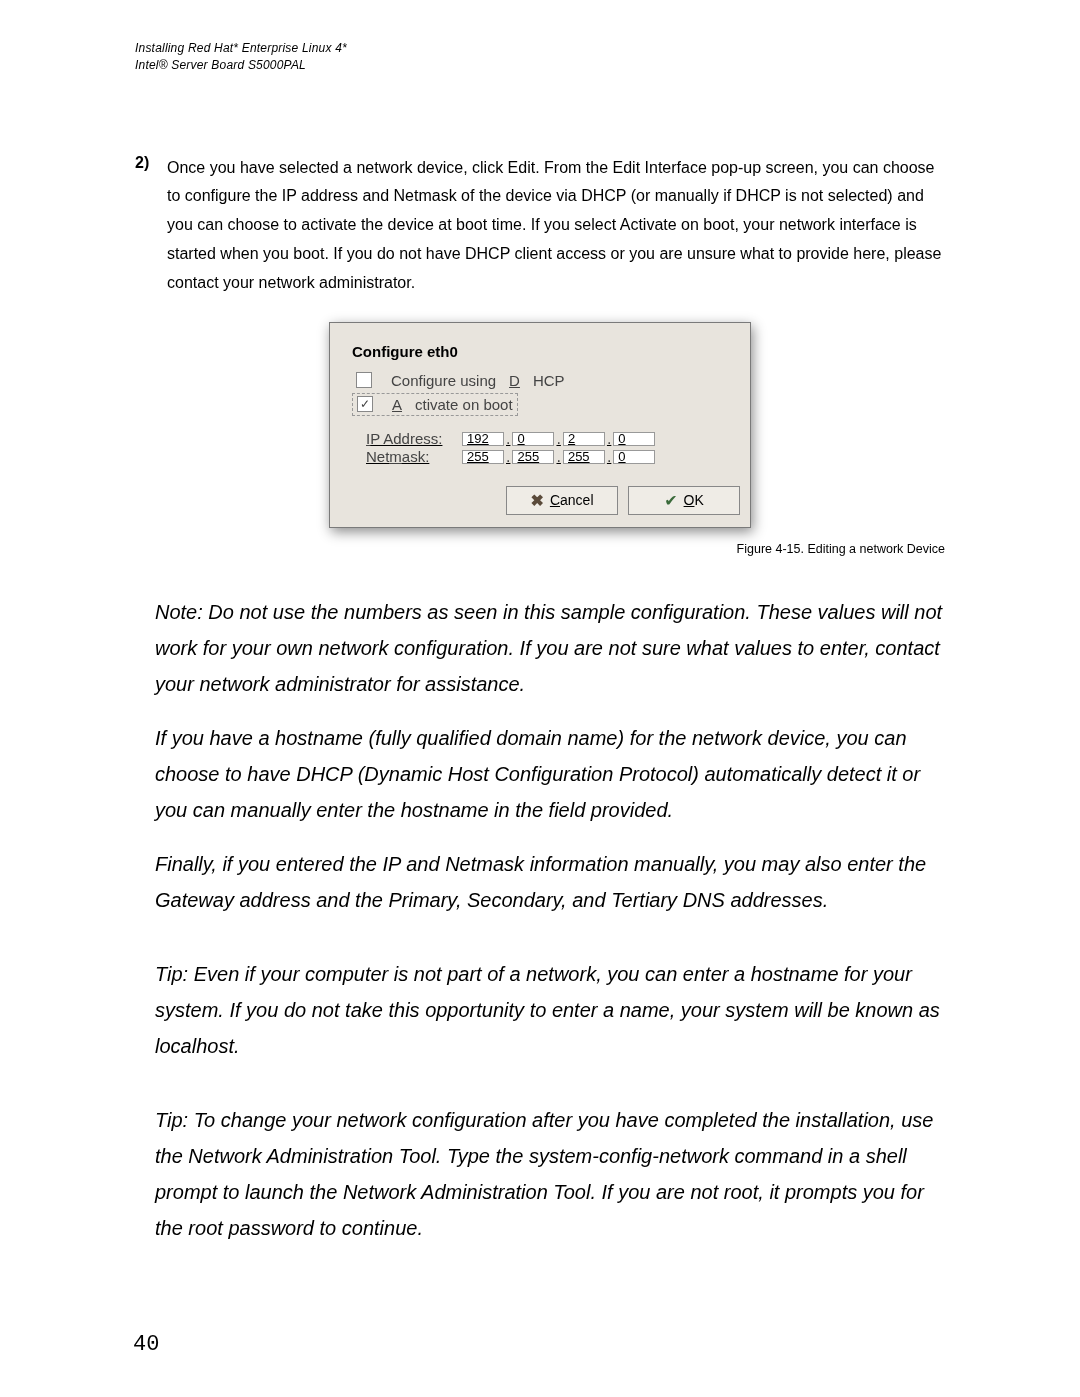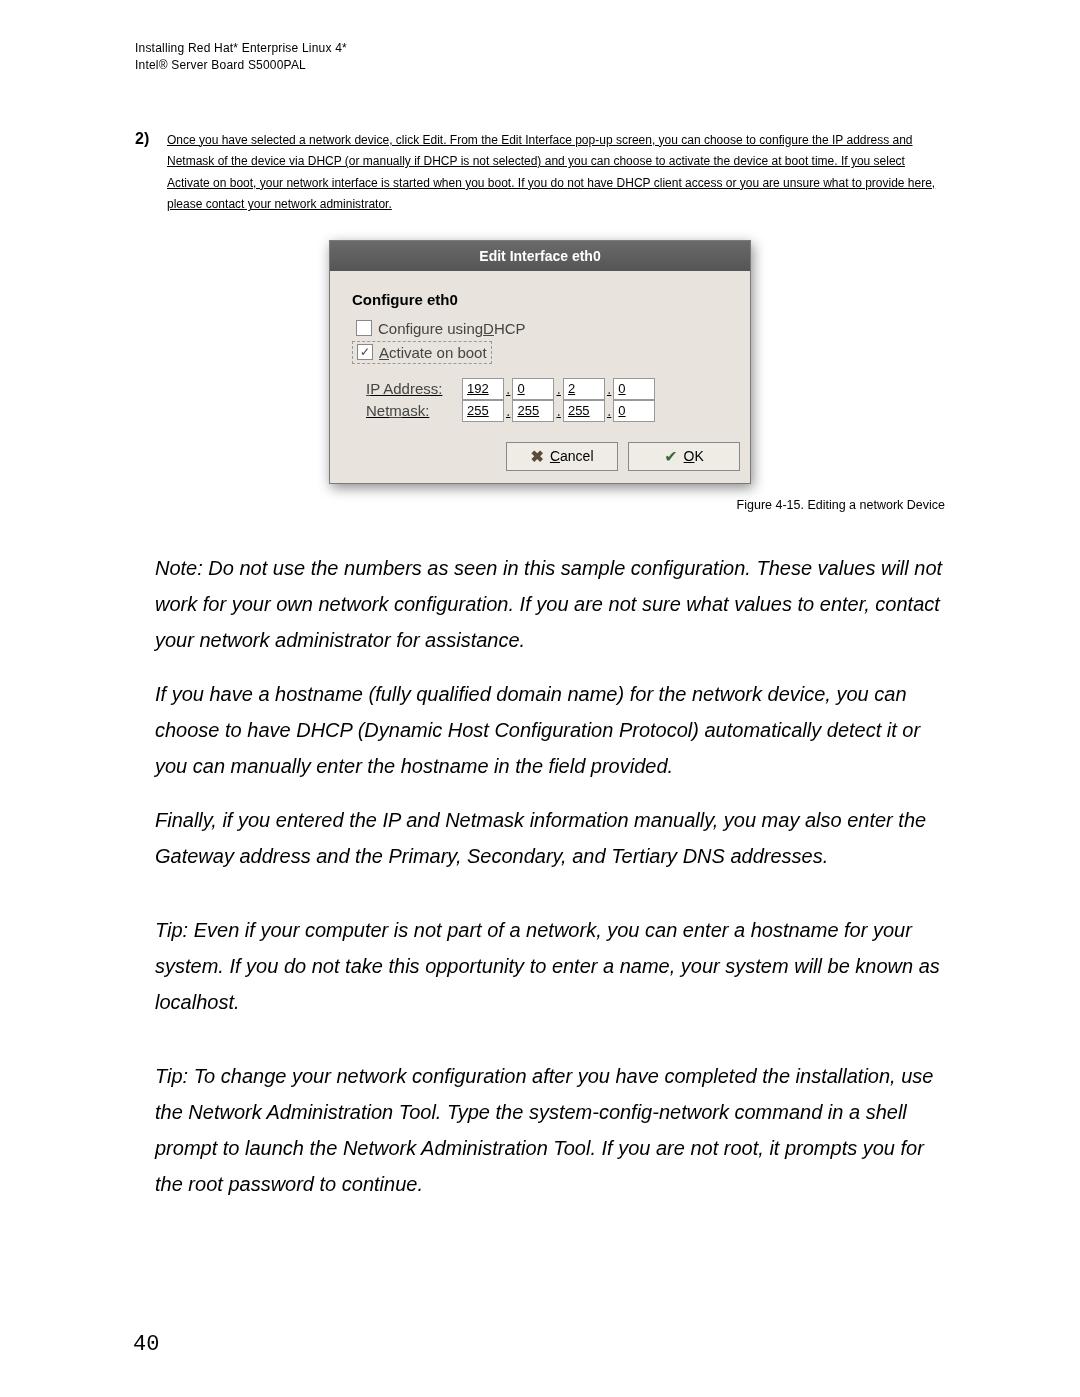--- a/index.html
+++ b/index.html
@@ -14,37 +14,37 @@
     width: 1080px;
     min-height: 1397px;
     padding: 40px 135px 40px 135px;
     box-sizing: border-box;
     position: relative;
   }
   .header {
     font-size: 12px;
     line-height: 1.4;
     letter-spacing: 0.2px;
-    margin-bottom: 56px;
+    margin-bottom: 80px;
+    font-style: italic;
   }
   .step {
     display: flex;
     margin-top: 8px;
   }
   .step-num {
     font-weight: bold;
     font-size: 16px;
     width: 32px;
     flex: 0 0 32px;
   }
   .step-body {
     flex: 1;
-    font-size: 12px;
+    font-size: 16px;
     line-height: 1.8;
-    text-decoration: underline;
   }
   .dialog-wrap {
     display: flex;
     justify-content: center;
     margin: 24px 0 8px 0;
   }
   .dialog {
     width: 420px;
     border: 1px solid #7a7a7a;
     background: #e8e4dd;
@@ -68,20 +68,21 @@
     margin-bottom: 10px;
   }
   .chk-row {
     display: flex;
     align-items: center;
     font-size: 15px;
     color: #444;
     margin: 2px 0;
     padding: 2px 4px;
     width: fit-content;
+    gap: 13px;
   }
   .chk-row.boxed {
     border: 1px dashed #999;
   }
   .chk {
     width: 14px;
     height: 14px;
     border: 1px solid #888;
     background: #fff;
     margin-right: 6px;
@@ -102,21 +103,21 @@
     margin: 0 0;
     text-decoration: underline;
   }
   .ip-label {
     width: 96px;
     font-size: 15px;
     color: #444;
   }
   .oct {
     width: 42px;
-    height: 22px;
+    height: 14px;
     border: 1px solid #999;
     background: #fff;
     font-size: 13px;
     padding: 0 4px;
     box-sizing: border-box;
     margin-right: 2px;
   }
   .dot {
     margin: 0 2px 0 0;
     color: #444;
@@ -172,21 +173,20 @@
     <div>Intel® Server Board S5000PAL</div>
   </div>
 
   <div class="step">
     <div class="step-num">2)</div>
     <div class="step-body">Once you have selected a network device, click Edit. From the Edit Interface pop-up screen, you can choose to configure the IP address and Netmask of the device via DHCP (or manually if DHCP is not selected) and you can choose to activate the device at boot time. If you select Activate on boot, your network interface is started when you boot. If you do not have DHCP client access or you are unsure what to provide here, please contact your network administrator.</div>
   </div>
 
   <div class="dialog-wrap">
     <div class="dialog">
-      <div class="dlg-title">Edit Interface eth0</div>
       <div class="dlg-body">
         <div class="cfg-title">Configure eth0</div>
 
         <div class="chk-row">
           <span class="chk"></span>
           <span>Configure using </span>
             <span class="u">D</span>
             <span>HCP</span>
         </div>
 

